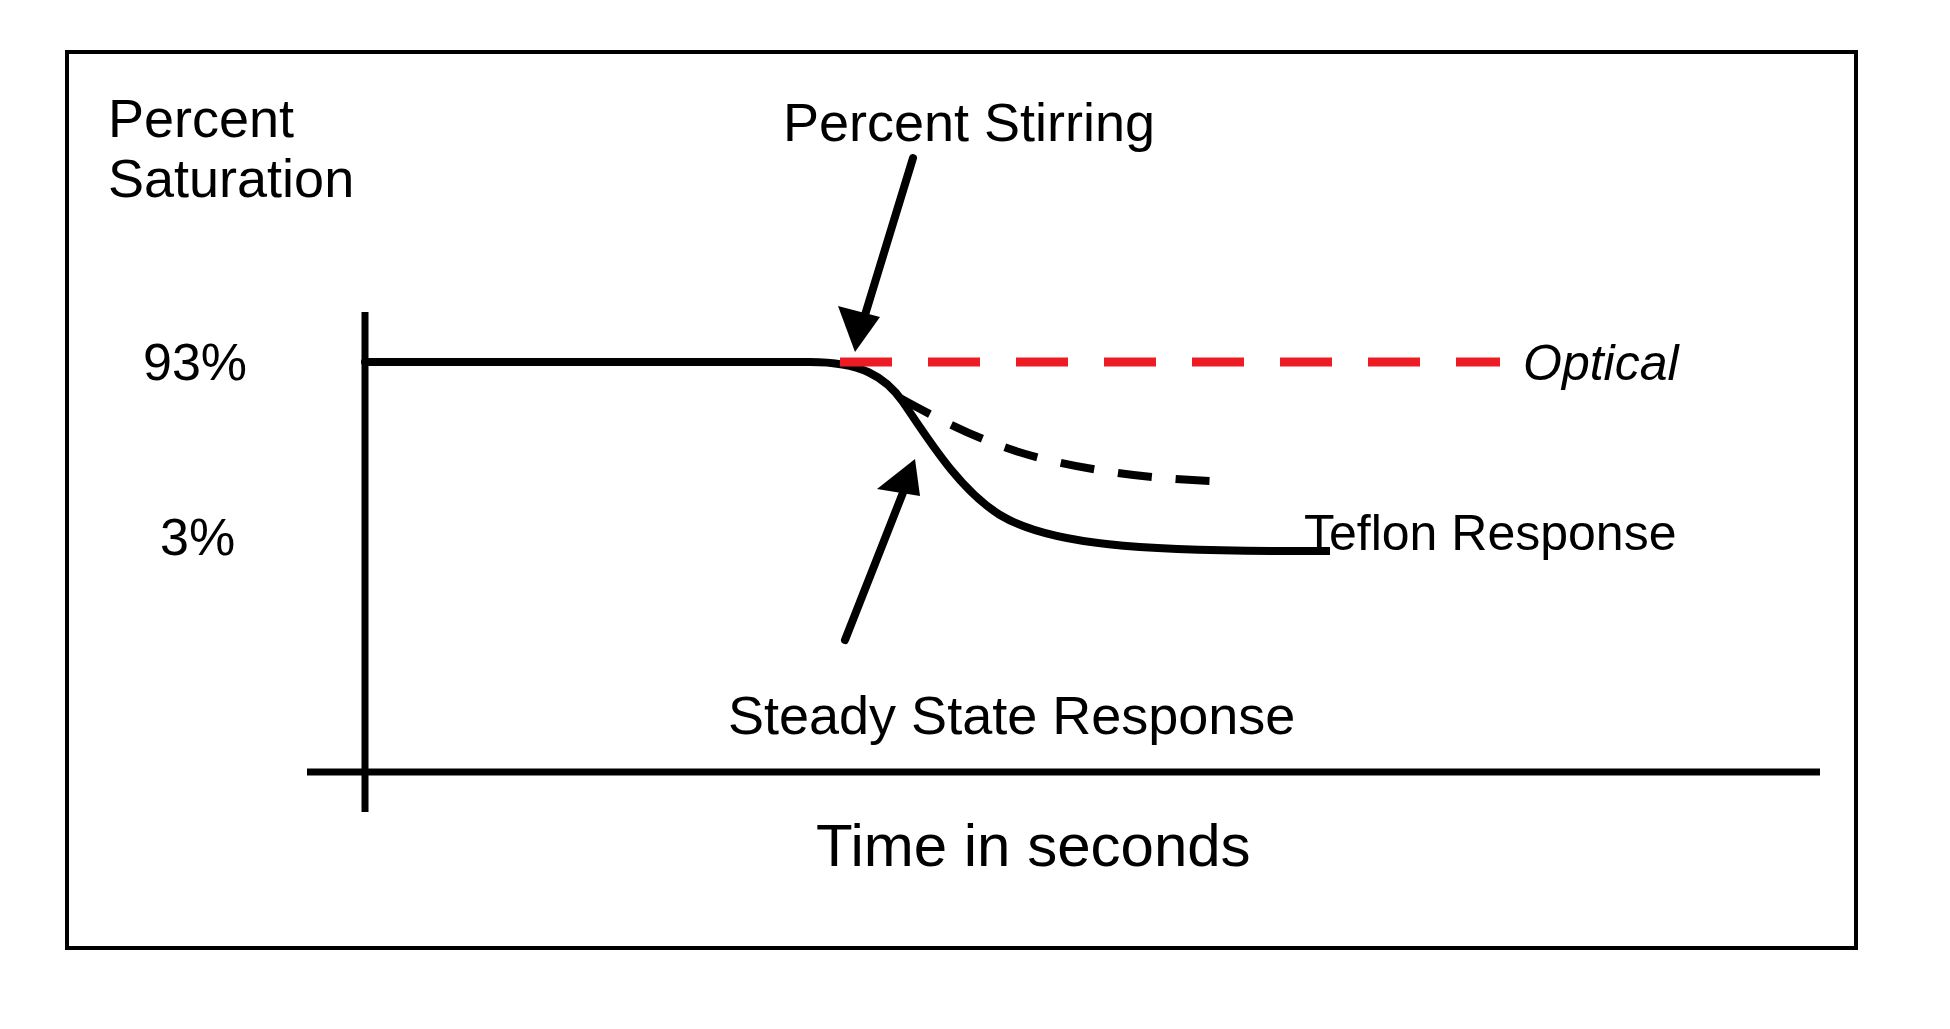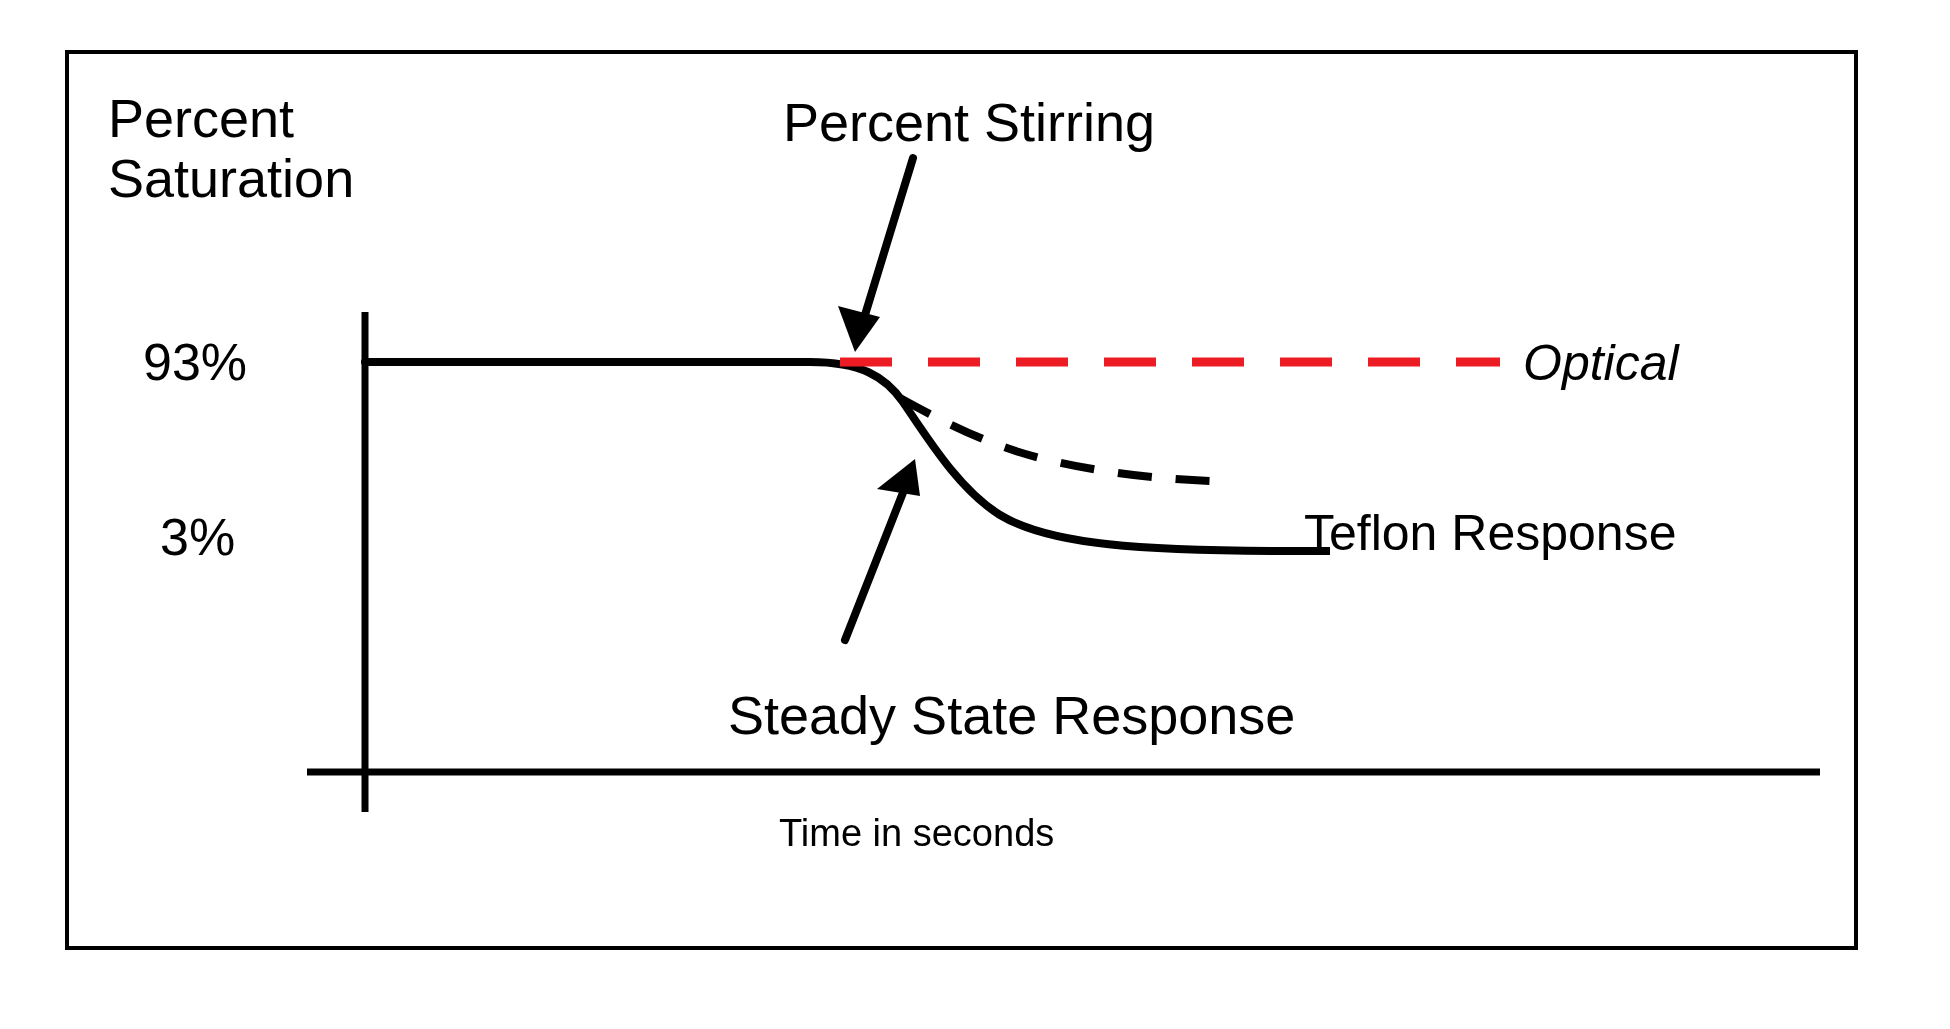--- a/index.html
+++ b/index.html
@@ -52,23 +52,23 @@
     left: 143px;
     top: 333px;
     font-size: 52px;
   }
   #tick-label-60 {
     left: 160px;
     top: 508px;
     font-size: 52px;
   }
   #x-axis-title {
-    left: 779px;
+    left: 816px;
     top: 812px;
-    font-size: 38px;
+    font-size: 60px;
   }
   #annotation-remove-stirring {
     left: 783px;
     top: 92px;
     font-size: 54px;
   }
   #annotation-steady-state {
     left: 728px;
     top: 653px;
     font-size: 54px;

